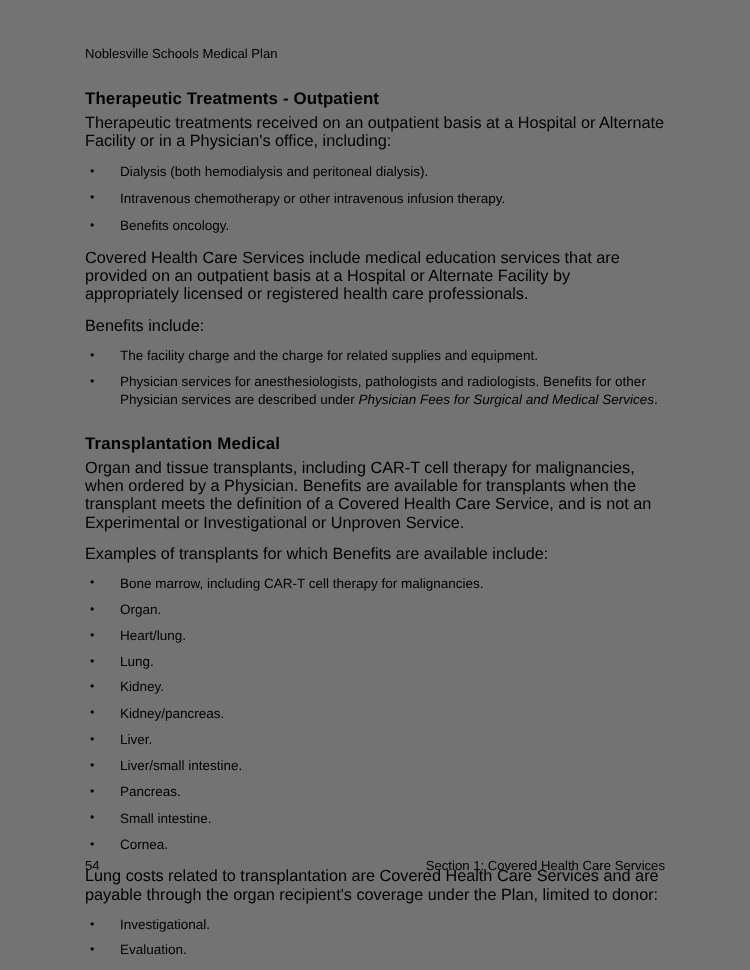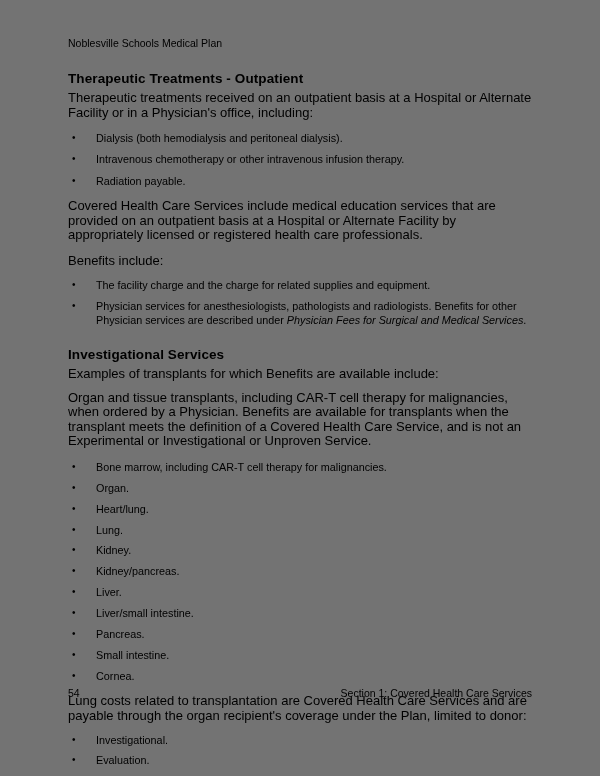--- a/index.html
+++ b/index.html
@@ -113,44 +113,44 @@
       <li>
         <span class="bullet-dot">•</span>
         <span>Dialysis (both hemodialysis and peritoneal dialysis).</span>
       </li>
       <li>
         <span class="bullet-dot">•</span>
         <span>Intravenous chemotherapy or other intravenous infusion therapy.</span>
       </li>
       <li>
         <span class="bullet-dot">•</span>
-        <span>Radiation payable.</span>
+        <span>Benefits oncology.</span>
       </li>
     </ul>
 
     <p class="body-text">Covered Health Care Services include medical education services that are provided on an outpatient basis at a Hospital or Alternate Facility by appropriately licensed or registered health care professionals.</p>
 
     <p class="body-text tight">Benefits include:</p>
 
     <ul class="bullets">
       <li>
         <span class="bullet-dot">•</span>
         <span>The facility charge and the charge for related supplies and equipment.</span>
       </li>
       <li>
         <span class="bullet-dot">•</span>
         <span><span>Physician services for anesthesiologists, pathologists and radiologists. Benefits for other Physician services are described under </span><span class="italic-ref">Physician Fees for Surgical and Medical Services</span><span>.</span></span>
       </li>
     </ul>
 
-    <h2 class="section-heading second">Investigational Services</h2>
+    <h2 class="section-heading second">Transplantation Medical</h2>
+
+    <p class="body-text">Organ and tissue transplants, including CAR-T cell therapy for malignancies, when ordered by a Physician. Benefits are available for transplants when the transplant meets the definition of a Covered Health Care Service, and is not an Experimental or Investigational or Unproven Service.</p>
 
     <p class="body-text tight">Examples of transplants for which Benefits are available include:</p>
-
-    <p class="body-text">Organ and tissue transplants, including CAR-T cell therapy for malignancies, when ordered by a Physician. Benefits are available for transplants when the transplant meets the definition of a Covered Health Care Service, and is not an Experimental or Investigational or Unproven Service.</p>
 
     <ul class="bullets compact">
       <li>
         <span class="bullet-dot">•</span>
         <span>Bone marrow, including CAR-T cell therapy for malignancies.</span>
       </li>
       <li>
         <span class="bullet-dot">•</span>
         <span>Organ.</span>
       </li>

